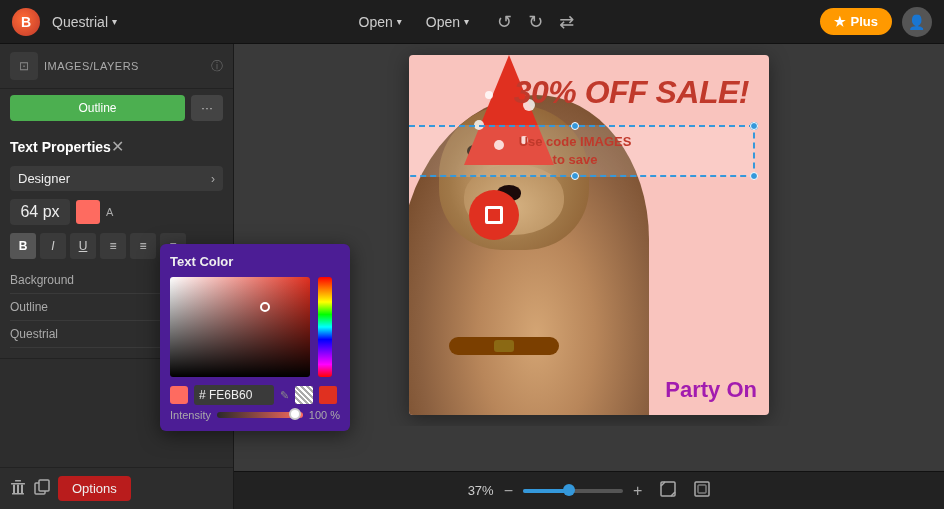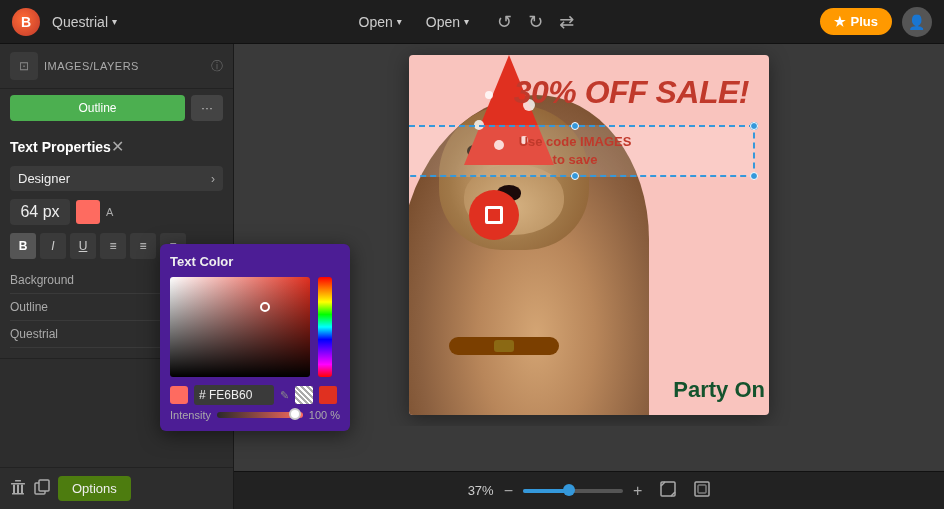--- a/index.html
+++ b/index.html
@@ -45,21 +45,21 @@
     .align-letter { font-size: 11px; color: #aaa; }
     .format-row { display: flex; align-items: center; gap: 4px; margin-bottom: 8px; }
     .fmt-btn { background: #3a3a3a; border: none; color: #ccc; font-size: 12px; width: 26px; height: 26px; border-radius: 3px; cursor: pointer; display: flex; align-items: center; justify-content: center; }
     .fmt-btn.active { background: #555; color: #fff; }
     .property-row { display: flex; align-items: center; justify-content: space-between; padding: 4px 0; border-bottom: 1px solid #3a3a3a; }
     .property-label { font-size: 12px; color: #aaa; }
     .property-swatch { width: 32px; height: 18px; background: repeating-linear-gradient(45deg, #f00, #f00 3px, #fff 3px, #fff 6px); border-radius: 2px; }
     .sidebar-bottom { display: flex; align-items: center; gap: 8px; padding: 8px 10px; border-top: 1px solid #222; margin-top: auto; }
     .trash-btn { background: none; border: none; color: #aaa; font-size: 16px; cursor: pointer; }
     .copy-btn { background: none; border: none; color: #aaa; font-size: 16px; cursor: pointer; }
-    .options-btn { background: #4d7c0f; border: none; color: #eee; font-size: 13px; padding: 5px 14px; border-radius: 4px; cursor: pointer; }
+    .options-btn { background: #b91c1c; border: none; color: #eee; font-size: 13px; padding: 5px 14px; border-radius: 4px; cursor: pointer; }
 
     
     .color-picker-popup { position: absolute; left: 160px; top: 200px; width: 190px; background: #4c1d95; border-radius: 6px; padding: 10px; z-index: 100; box-shadow: 0 4px 20px rgba(0,0,0,0.5); }
     .cp-title { font-size: 13px; color: #eee; margin-bottom: 8px; font-weight: 600; }
     .cp-main { display: flex; gap: 8px; margin-bottom: 8px; }
     .cp-gradient { width: 140px; height: 100px; border-radius: 3px; background: linear-gradient(to bottom, transparent, #000), linear-gradient(to right, #fff, #e03020); position: relative; }
     .cp-cursor { position: absolute; width: 10px; height: 10px; border-radius: 50%; border: 2px solid #fff; top: 25px; left: 90px; }
     .cp-hue { width: 14px; height: 100px; border-radius: 3px; background: linear-gradient(to bottom, #ff0000, #ff8000, #ffff00, #00ff00, #00ffff, #0000ff, #8000ff, #ff00ff, #ff0000); }
     .cp-hex-row { display: flex; align-items: center; gap: 6px; margin-bottom: 4px; }
     .cp-color-dot { width: 18px; height: 18px; border-radius: 3px; background: #FE6B60; flex-shrink: 0; }
@@ -73,21 +73,21 @@
     .cp-intensity-thumb { position: absolute; right: 2px; top: -4px; width: 12px; height: 12px; border-radius: 50%; background: #fff; border: 2px solid #ccc; }
     .cp-percent { font-size: 11px; color: #aaa; white-space: nowrap; }
 
     
     .canvas-area { flex: 1; display: flex; flex-direction: column; background: #3a3a3a; }
     .canvas-main { flex: 1; display: flex; align-items: center; justify-content: center; position: relative; overflow: hidden; }
     .design-canvas { width: 360px; height: 360px; background: #f9c4be; border-radius: 4px; position: relative; overflow: hidden; box-shadow: 0 4px 20px rgba(0,0,0,0.4); }
     .sale-text { position: absolute; top: 20px; right: 20px; font-size: 32px; font-weight: 900; color: #c0392b; font-style: italic; text-align: right; line-height: 1.1; letter-spacing: -0.5px; }
     .coupon-box { position: absolute; top: 70px; right: 14px; border: 2px dashed #3498db; border-radius: 4px; padding: 6px 10px; background: rgba(255,255,255,0.15); }
     .coupon-text { font-size: 13px; color: #c0392b; font-weight: 600; text-align: center; line-height: 1.4; }
-    .party-text { position: absolute; bottom: 12px; right: 4px; font-size: 22px; font-weight: 700; color: #14532d; }
+    .party-text { position: absolute; bottom: 12px; right: 12px; font-size: 22px; font-weight: 700; color: #a21caf; }
     .red-circle { position: absolute; left: 60px; top: 135px; width: 50px; height: 50px; background: #e03020; border-radius: 50%; display: flex; align-items: center; justify-content: center; }
     
     .coupon-box::before { content: ''; position: absolute; top: -5px; right: -5px; width: 8px; height: 8px; background: #3498db; border-radius: 50%; }
 
     
     .zoom-bar { height: 38px; background: #222; display: flex; align-items: center; justify-content: center; gap: 10px; border-top: 1px solid #111; flex-shrink: 0; margin-top: 45px; }
     .zoom-pct { font-size: 13px; color: #ccc; }
     .zoom-minus { background: none; border: none; color: #aaa; font-size: 16px; cursor: pointer; }
     .zoom-plus { background: none; border: none; color: #aaa; font-size: 16px; cursor: pointer; }
     .zoom-track { width: 100px; height: 4px; background: #555; border-radius: 2px; position: relative; }

